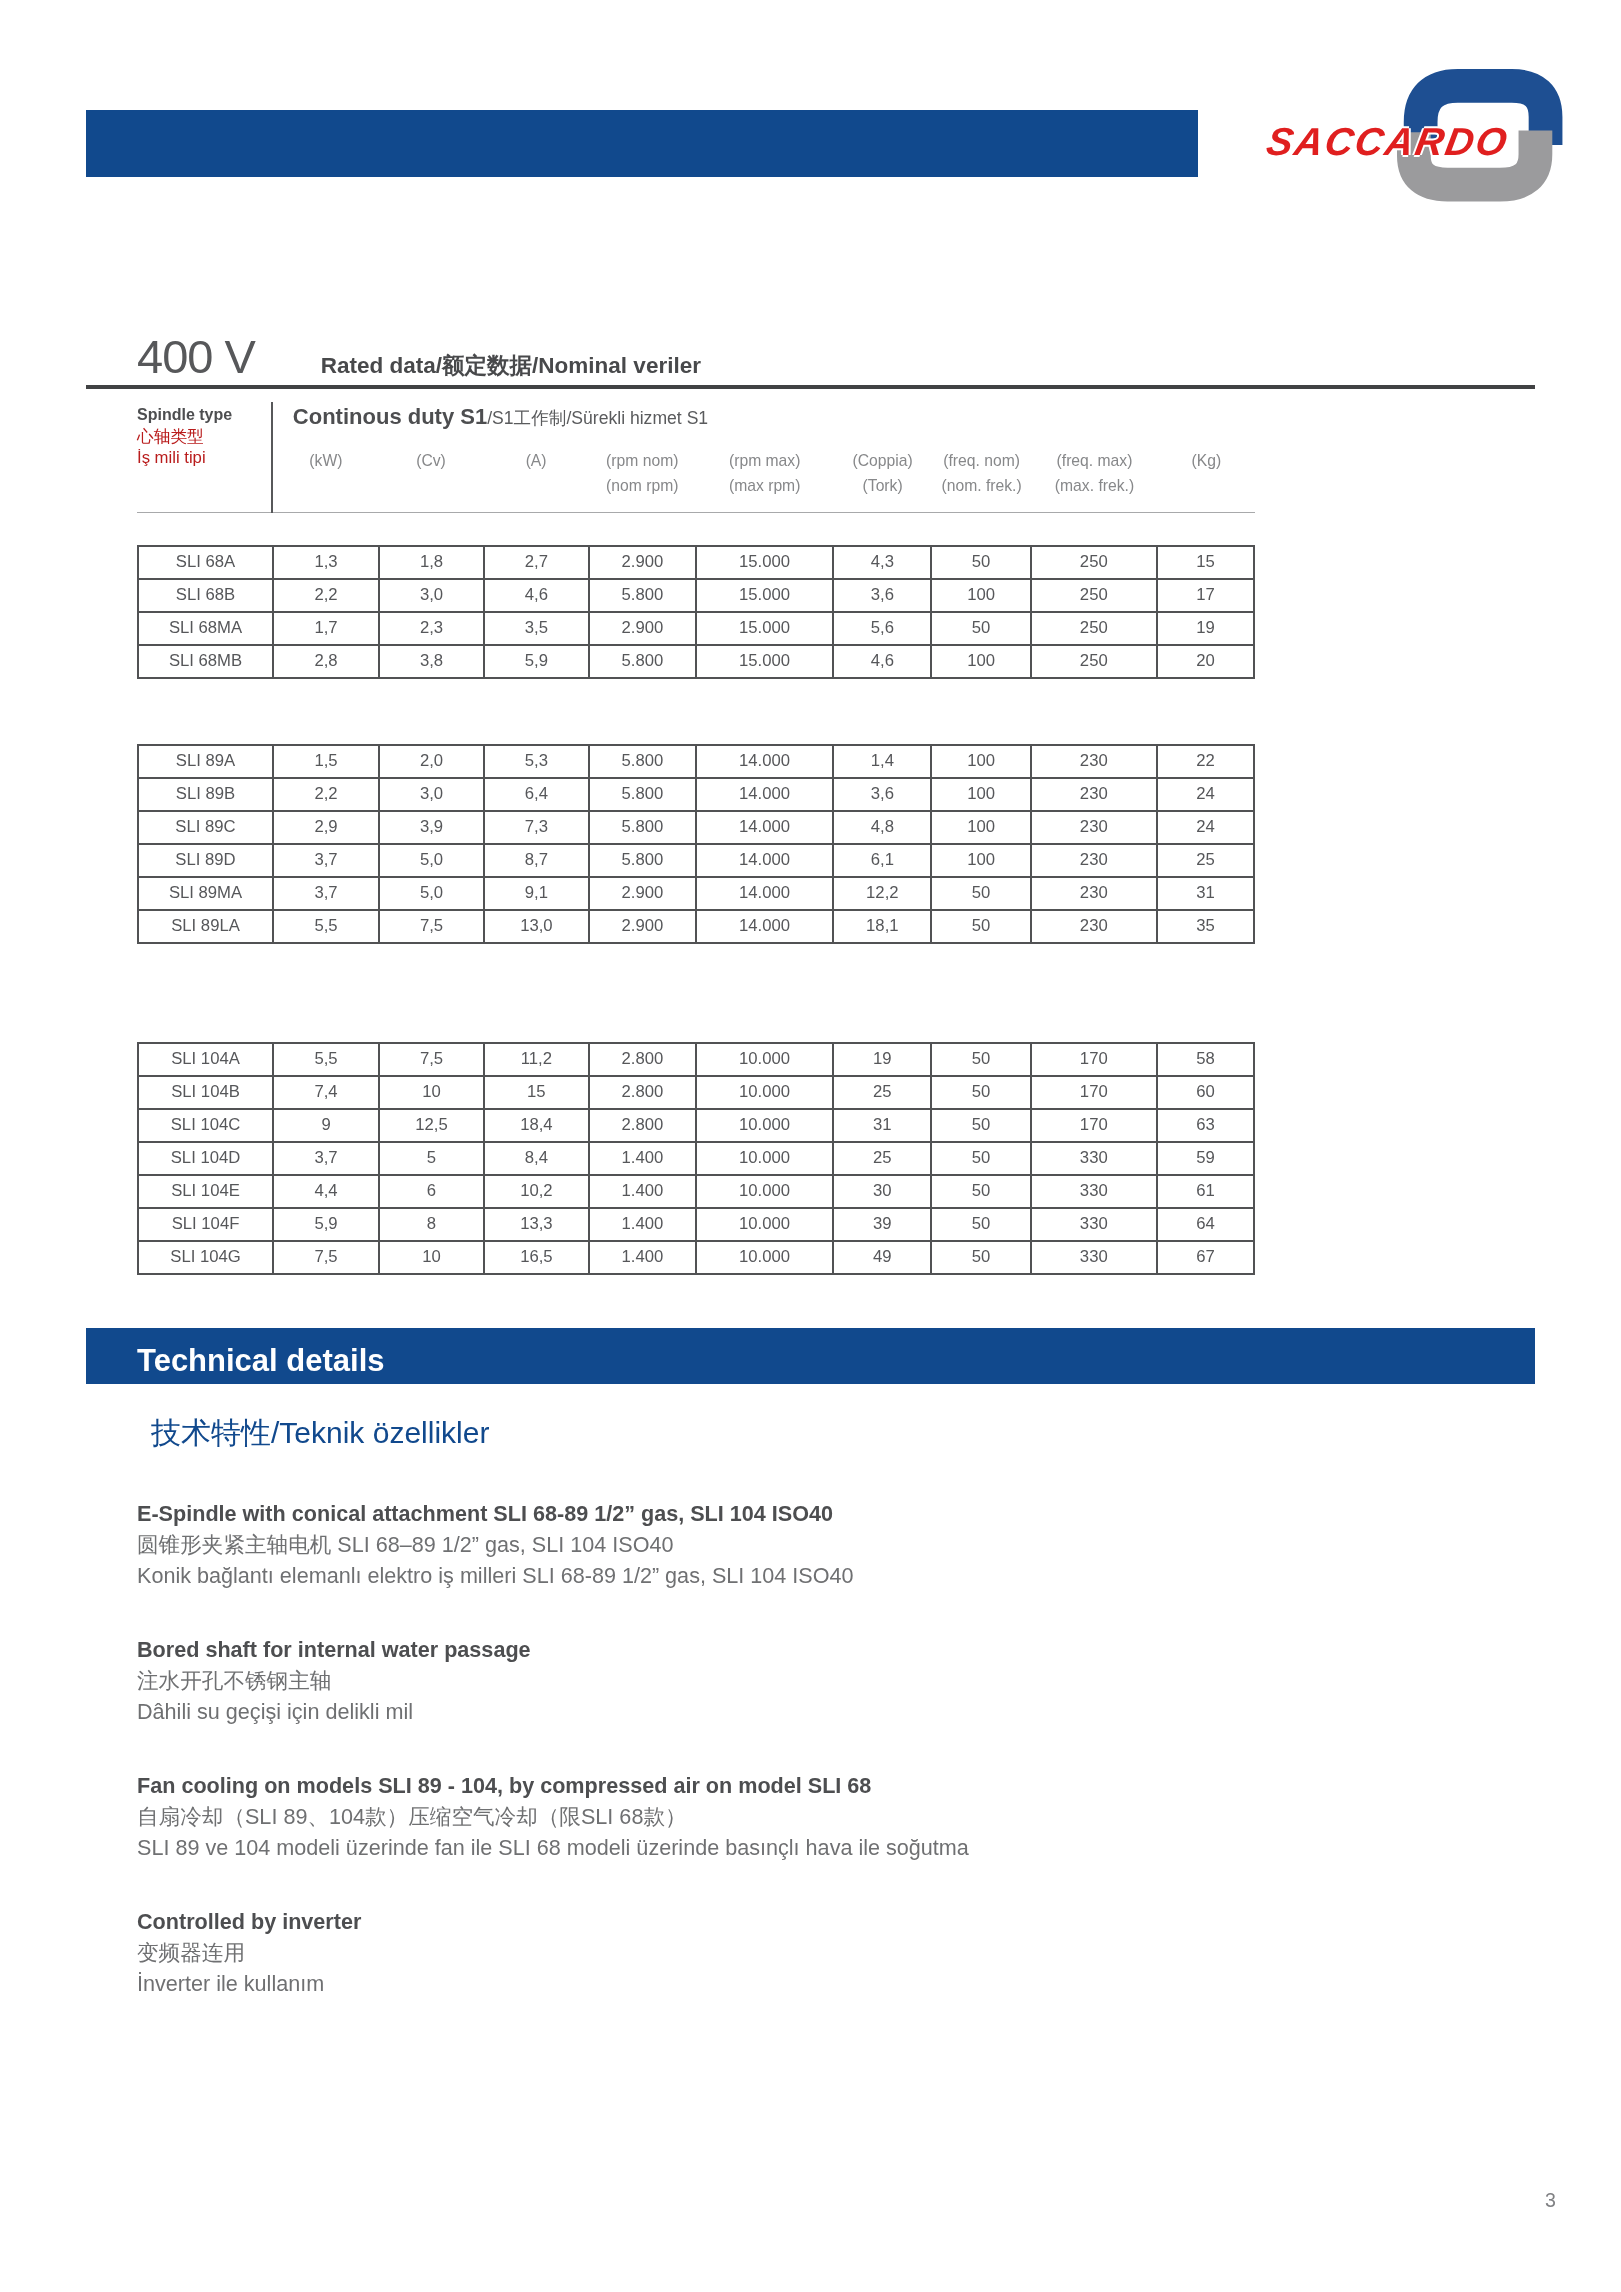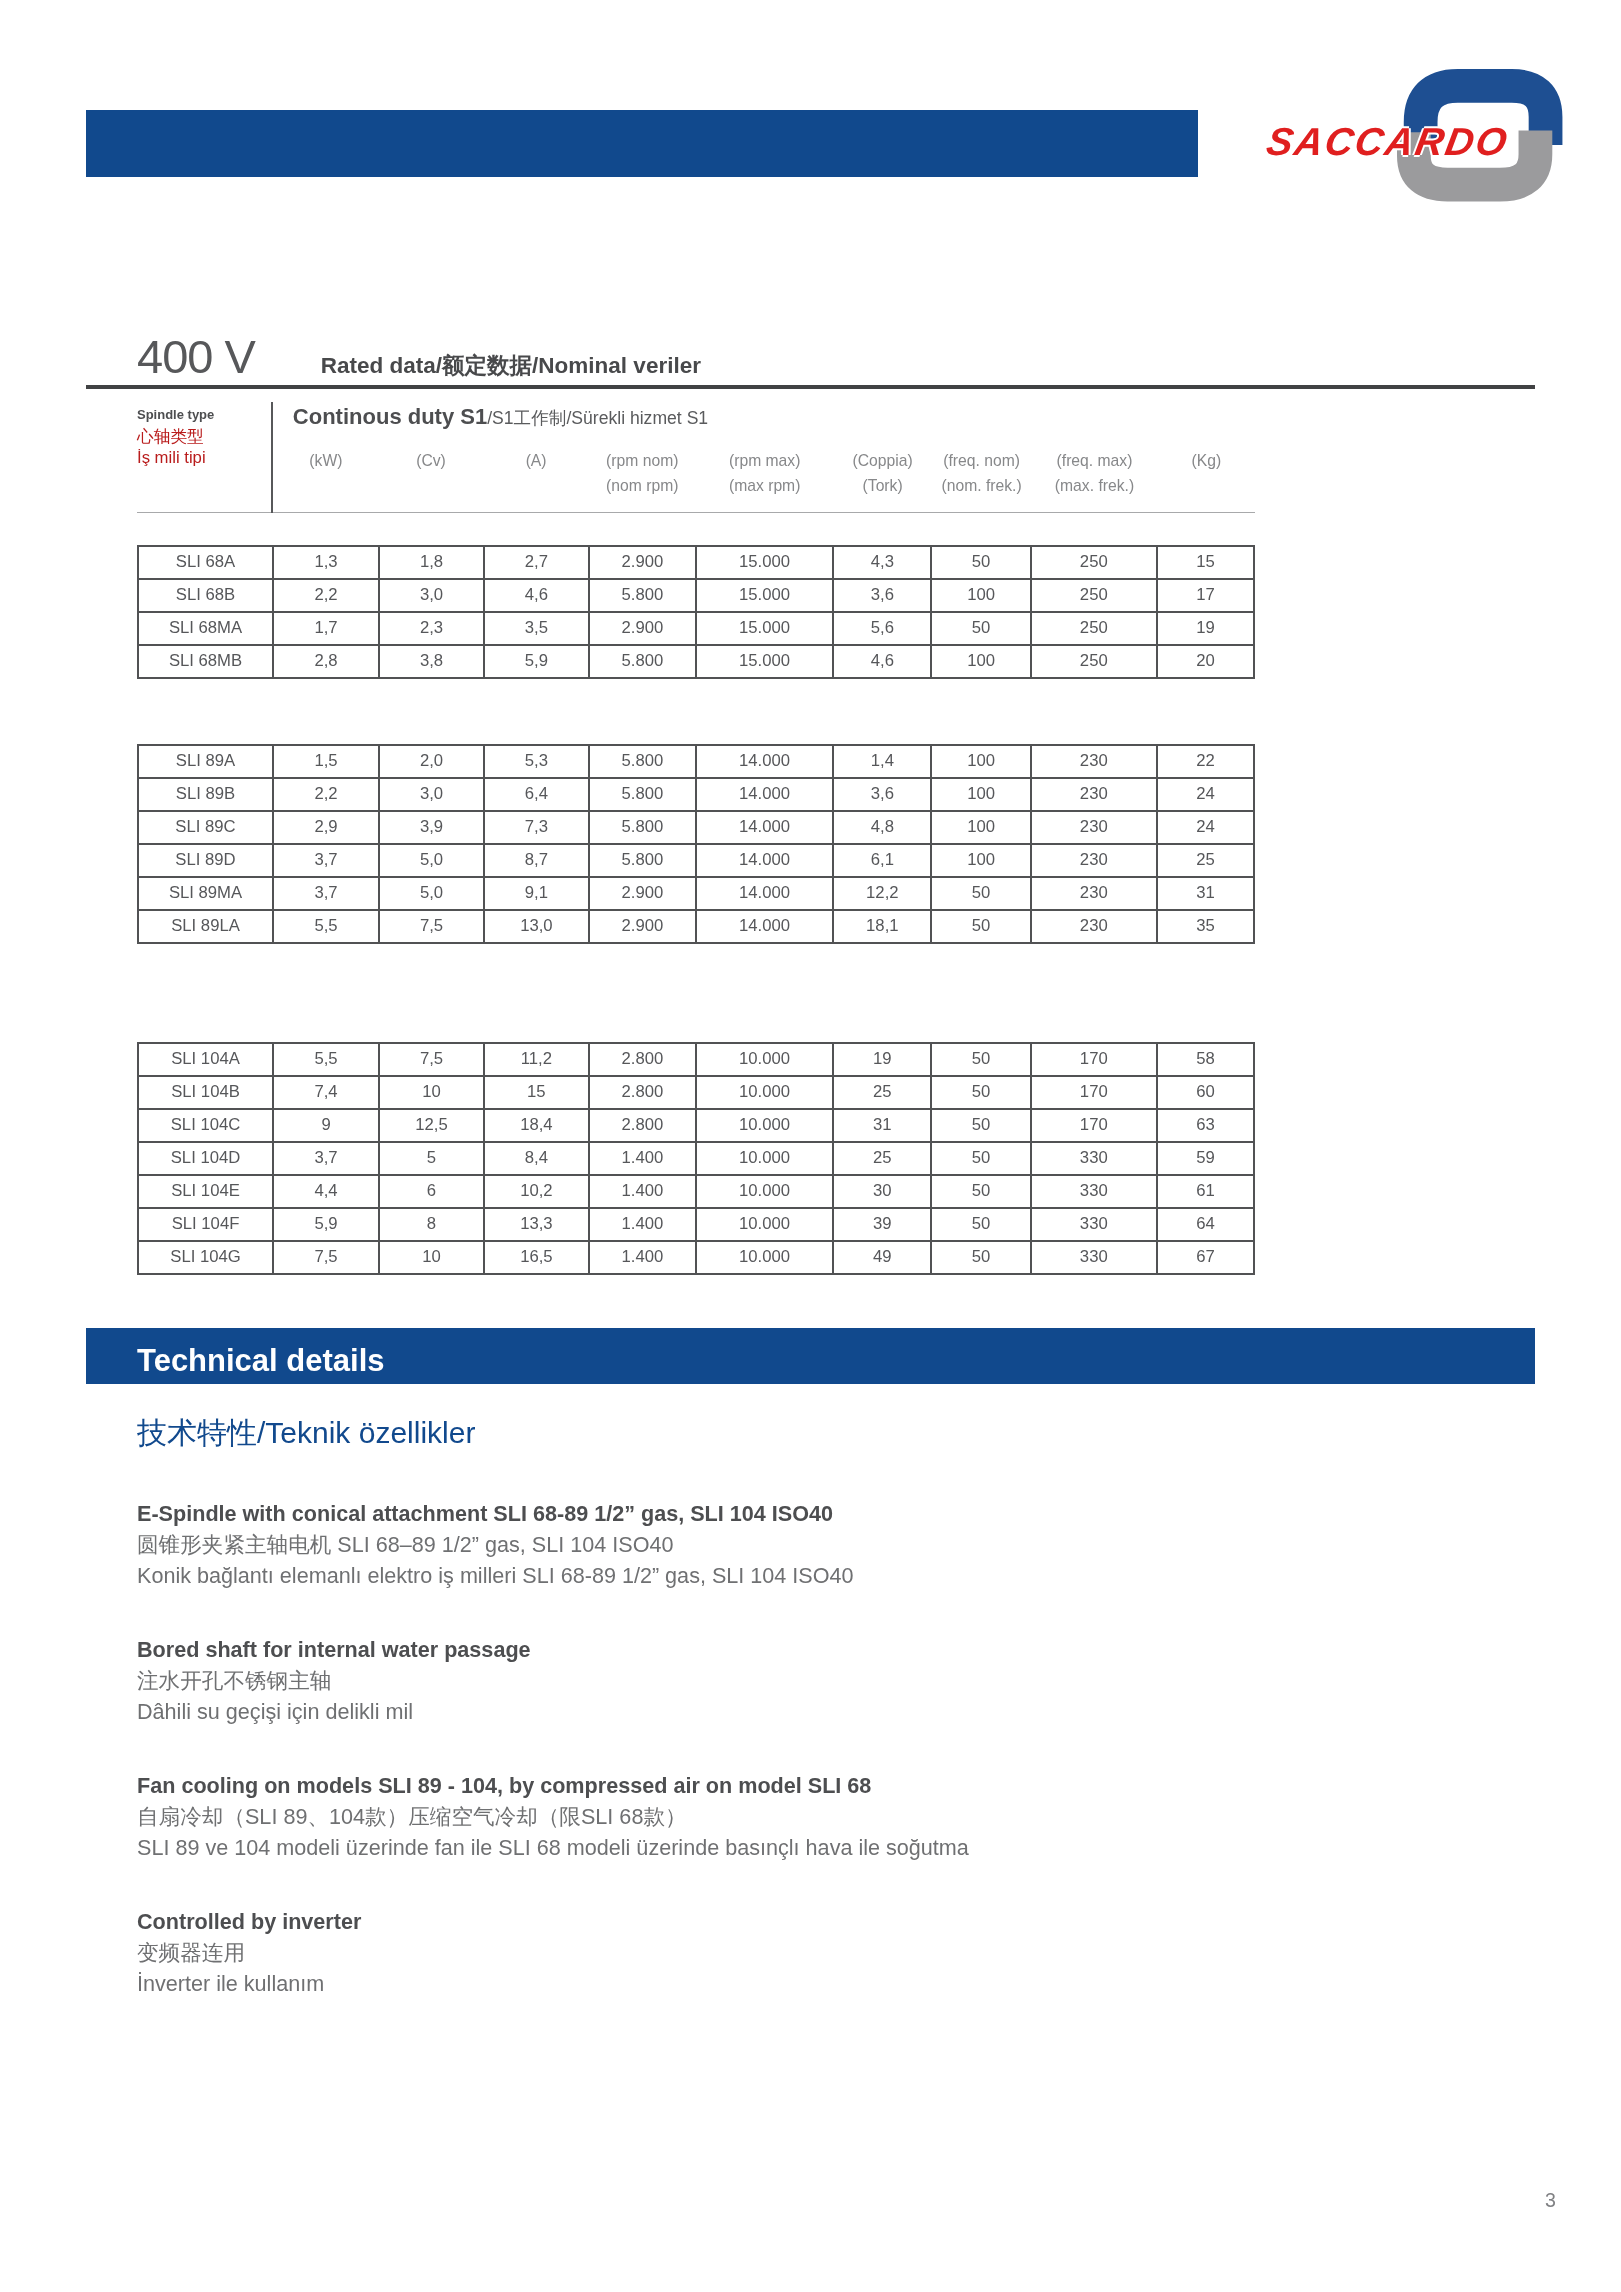--- a/index.html
+++ b/index.html
@@ -27,42 +27,42 @@
   .rated { margin-left:66px; font-size:22.5px; font-weight:700; color:#48494B; }
   .rule { position:absolute; left:86px; top:385px; width:1449px; height:3.9px; background:#414244; }
 
   
   .tablezone { position:absolute; left:137px; top:402px; width:1118px; }
   table { border-collapse:collapse; width:100%; table-layout:fixed; }
 
   .hdr { border-bottom:1px solid #A8A9AB; }
   .hdr td { vertical-align:top; }
   .spindle-hd { border-right:2px solid #57585A; padding:2px 5.9px 7.8px 0; height:110px; }
-  .sp1 { font-size:13px; font-weight:700; color:#4D4E50; line-height:21.6px; }
+  .sp1 { font-size:16px; font-weight:700; color:#4D4E50; line-height:21.6px; }
   .sp2,.sp3 { font-size:16.7px; color:#b91c1c; line-height:21.6px; }
   .duty { padding:2px 0 0 19.6px; }
   .duty-b { font-size:22px; font-weight:700; color:#4D4E50; }
   .duty-r { font-size:17.6px; font-weight:400; color:#5A5B5D; }
   .collabels td { padding-top:13.7px; text-align:center; vertical-align:top; }
   .collabels div { font-size:15.7px; color:#87888A; line-height:24.5px; }
 
   .grp { margin-top:4px; }
   .grp td {
     border:2px solid #515254; border-top-width:2.9px; border-bottom-width:2.9px;
     height:33px; text-align:center; vertical-align:middle;
     font-size:16.7px; color:#56575A; padding:0 2px; overflow:hidden; white-space:nowrap;
   }
   .gap1 { height:28px; }  
   .gap2 { height:61px; }
   .gap3 { height:94px; }
 
   
   .banner { position:absolute; left:86px; top:1328px; width:1449px; height:56px; background:#11498D; }
   .banner-text { padding-left:51px; line-height:65px; font-size:31px; font-weight:700; color:#ffffff; }
-  .tech-sub { position:absolute; left:137px; top:1413px; font-size:30px; color:#11498D; }
+  .tech-sub { position:absolute; left:151px; top:1413px; font-size:30px; color:#11498D; }
 
   .paras { position:absolute; left:137px; top:1498px; width:1402px; }
   .para { margin-bottom:43px; }
   .para .b { font-size:21.6px; font-weight:700; color:#4D4E50; line-height:31px; white-space:nowrap; }
   .para .r { font-size:21.6px; font-weight:400; color:#6F7072; line-height:31px; white-space:nowrap; }
 
   .pagenum { position:absolute; right:65px; top:2189px; font-size:19.6px; color:#808184; }
 </style>
 </head>
 <body>

